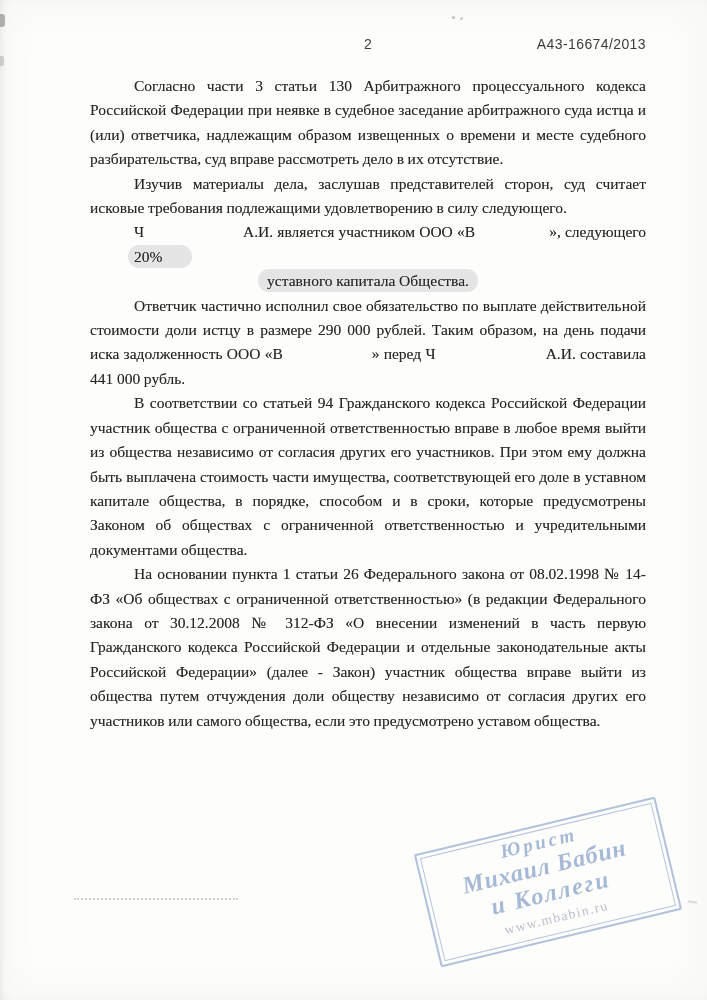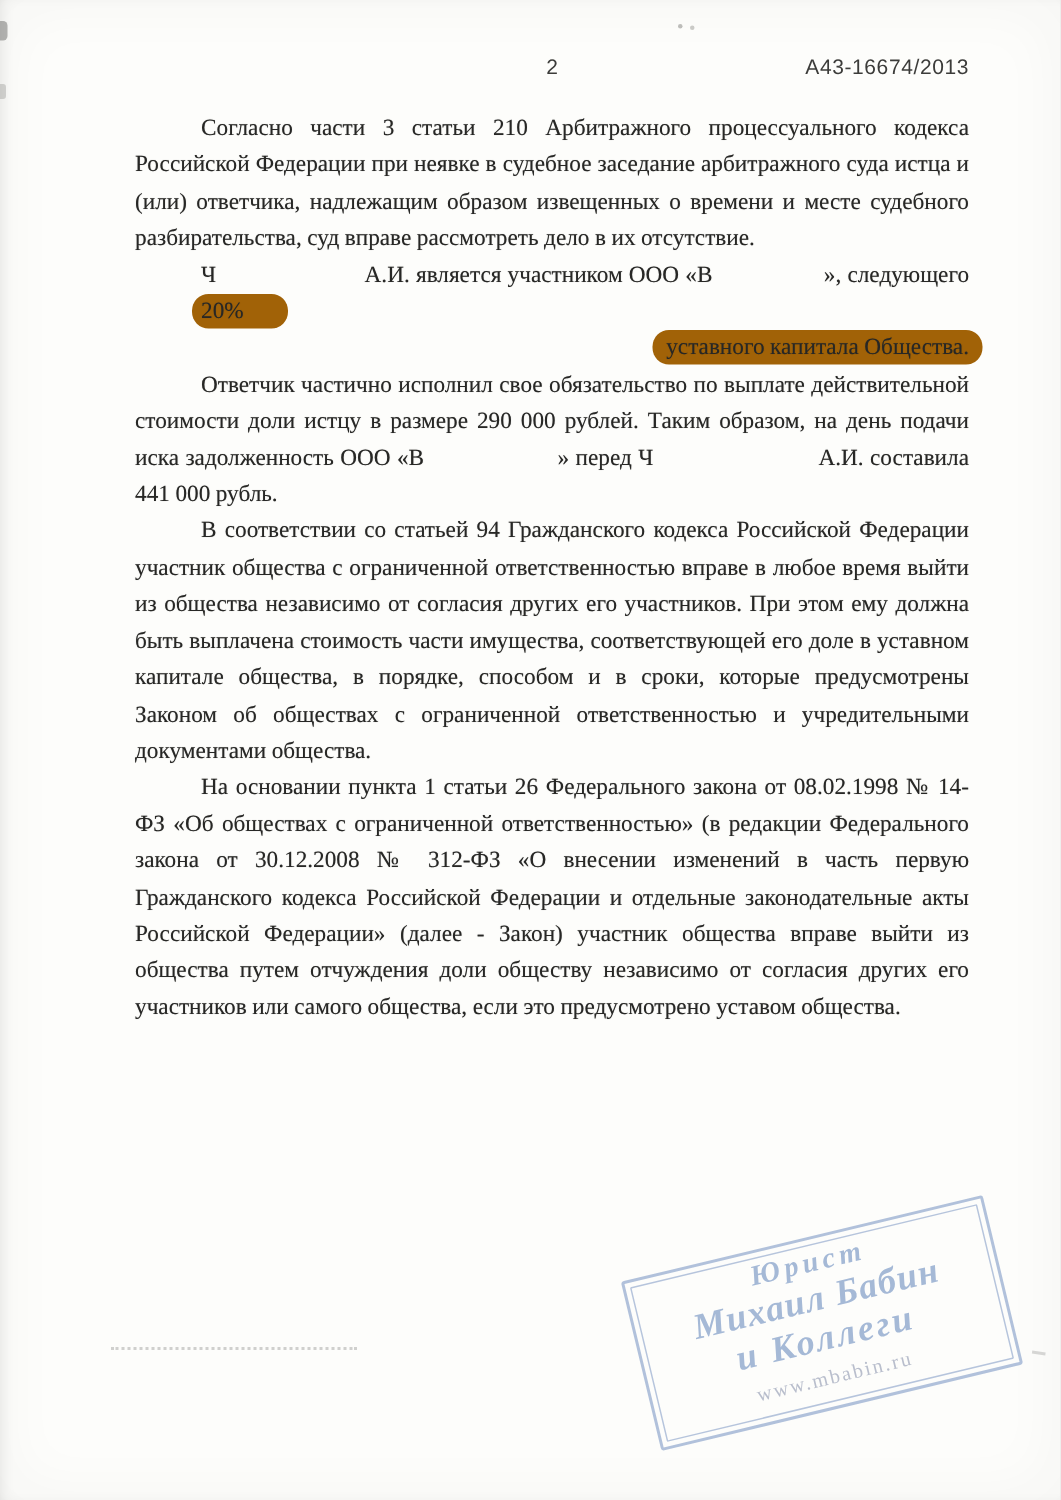--- a/index.html
+++ b/index.html
@@ -26,25 +26,25 @@
   .textblock {
     position:absolute; left:90px; top:74px; width:556px;
     font-size:15.5px; line-height:24.4px; color:#272725;
     text-align:justify;
     word-spacing:-0.2px;
     text-shadow:0 0 0.55px rgba(45,45,45,0.45);
     z-index:2;
   }
   .textblock p { margin:0; text-indent:44px; }
   .p4-line1 { padding-left:44px; text-align:justify; text-align-last:justify; }
-  .p4-line2 { text-align:right; }
+  .p4-line2 { text-align:center; }
 
   mark.hl {
     color:inherit;
-    background:#a16207;
+    background:#e5e5e5;
     border-radius:11px;
     padding:3px 6px;
   }
   mark.hl-pct { margin-left:-6px; padding-right:30px; margin-right:-30px; }
   mark.hl-ust { padding:3px 9px; margin-left:-9px; margin-right:-9px; }
 
   
   .stamp {
     position:absolute; left:424px; top:824px; width:244px; height:112px;
     transform:rotate(-13.5deg);
@@ -95,21 +95,22 @@
     <div class="stamp-name2">и Коллеги</div>
     <div class="stamp-url">www.mbabin.ru</div>
   </div>
 
   <div class="header">
     <span class="page-num">2</span>
     <span class="case-num">А43-16674/2013</span>
   </div>
 
   <div class="textblock">
-    <p>Согласно части 3 статьи 210 Арбитражного процессуального кодекса Российской Федерации при неявке в судебное заседание арбитражного суда истца и (или) ответчика, надлежащим образом извещенных о времени и месте судебного разбирательства, суд вправе рассмотреть дело в их отсутствие.</p>
+    <p>Согласно части 3 статьи 130 Арбитражного процессуального кодекса Российской Федерации при неявке в судебное заседание арбитражного суда истца и (или) ответчика, надлежащим образом извещенных о времени и месте судебного разбирательства, суд вправе рассмотреть дело в их отсутствие.</p>
+    <p>Изучив материалы дела, заслушав представителей сторон, суд считает исковые требования подлежащими удовлетворению в силу следующего.</p>
 
     <div>
       <div class="p4-line1">
         <span>Ч&nbsp;&nbsp;&nbsp;&nbsp;&nbsp;&nbsp;&nbsp;&nbsp;&nbsp;&nbsp;&nbsp;&nbsp;&nbsp;&nbsp;&nbsp;&nbsp;&nbsp;&nbsp;&nbsp;&nbsp;&nbsp;&nbsp;&nbsp;&nbsp;</span><span>А.И. является участником ООО «В&nbsp;&nbsp;&nbsp;&nbsp;&nbsp;&nbsp;&nbsp;&nbsp;&nbsp;&nbsp;&nbsp;&nbsp;&nbsp;&nbsp;&nbsp;&nbsp;&nbsp;&nbsp;</span><span>», следующего </span><mark class="hl hl-pct">20%</mark>
       </div>
       <div class="p4-line2">
         <mark class="hl hl-ust">уставного капитала Общества.</mark>
       </div>
     </div>
 

